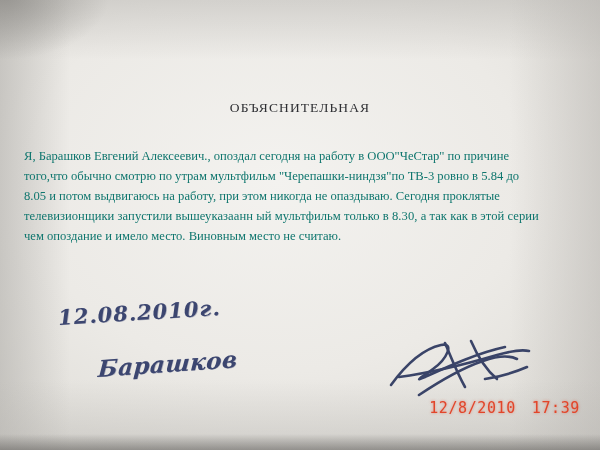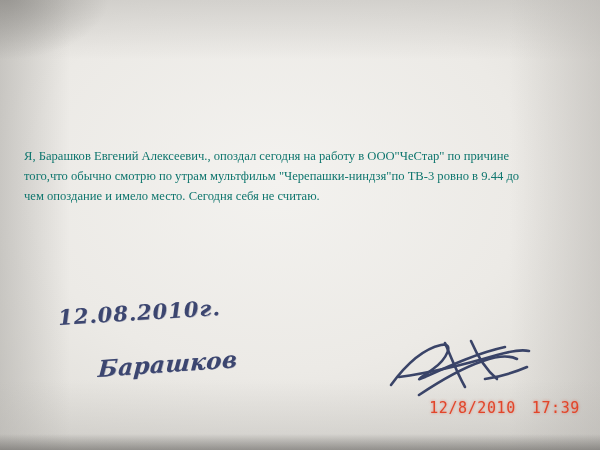--- a/index.html
+++ b/index.html
@@ -152,25 +152,28 @@
 <div id="photo">
 
   <div class="paper"></div>
   <div class="paper-shade-top"></div>
   <div class="paper-shade-left"></div>
   <div class="paper-shade-right"></div>
   <div class="paper-shade-bottom"></div>
   <div class="corner-dark"></div>
   <div class="edge-bottom-dark"></div>
 
+  <div class="doc-title">ОБЪЯСНИТЕЛЬНАЯ</div>
 
   <div class="doc-body">
     <span class="ln">Я, Барашков Евгений Алексеевич., опоздал сегодня на работу в  ООО"ЧеСтар" по причине</span>
-    <span class="ln">того,что обычно смотрю по утрам мультфильм "Черепашки-ниндзя"по ТВ-3 ровно в 9.44 до</span>
-    <span class="ln">чем опоздание и имело место. Сегодня себя не считаю.</span>
+    <span class="ln">того,что обычно смотрю по утрам мультфильм "Черепашки-ниндзя"по ТВ-3 ровно в 5.84 до</span>
+    <span class="ln">8.05 и потом выдвигаюсь на работу, при этом никогда не опаздываю. Сегодня проклятые</span>
+    <span class="ln wide">телевизионщики запустили вышеуказаанн ый мультфильм только в 8.30, а так как в этой серии</span>
+    <span class="ln">чем опоздание и имело место. Виновным место не считаю.</span>
   </div>
 
   <div class="hand hand-date">12.08.2010г.</div>
   <div class="hand hand-sign">Барашков</div>
 
   <svg class="sign-scribble" viewBox="0 0 150 70">
     <g fill="none" stroke="#3a4468" stroke-width="2.6" stroke-linecap="round" stroke-linejoin="round">
       <path d="M6 52 C 22 30, 38 16, 56 12 C 70 9, 62 26, 48 36 C 36 45, 28 49, 40 44 C 62 34, 92 20, 120 14"></path>
       <path d="M14 44 C 44 40, 78 32, 112 22 C 126 18, 136 16, 144 18"></path>
       <path d="M34 62 C 52 50, 74 36, 98 28 C 112 23, 124 22, 132 26"></path>

